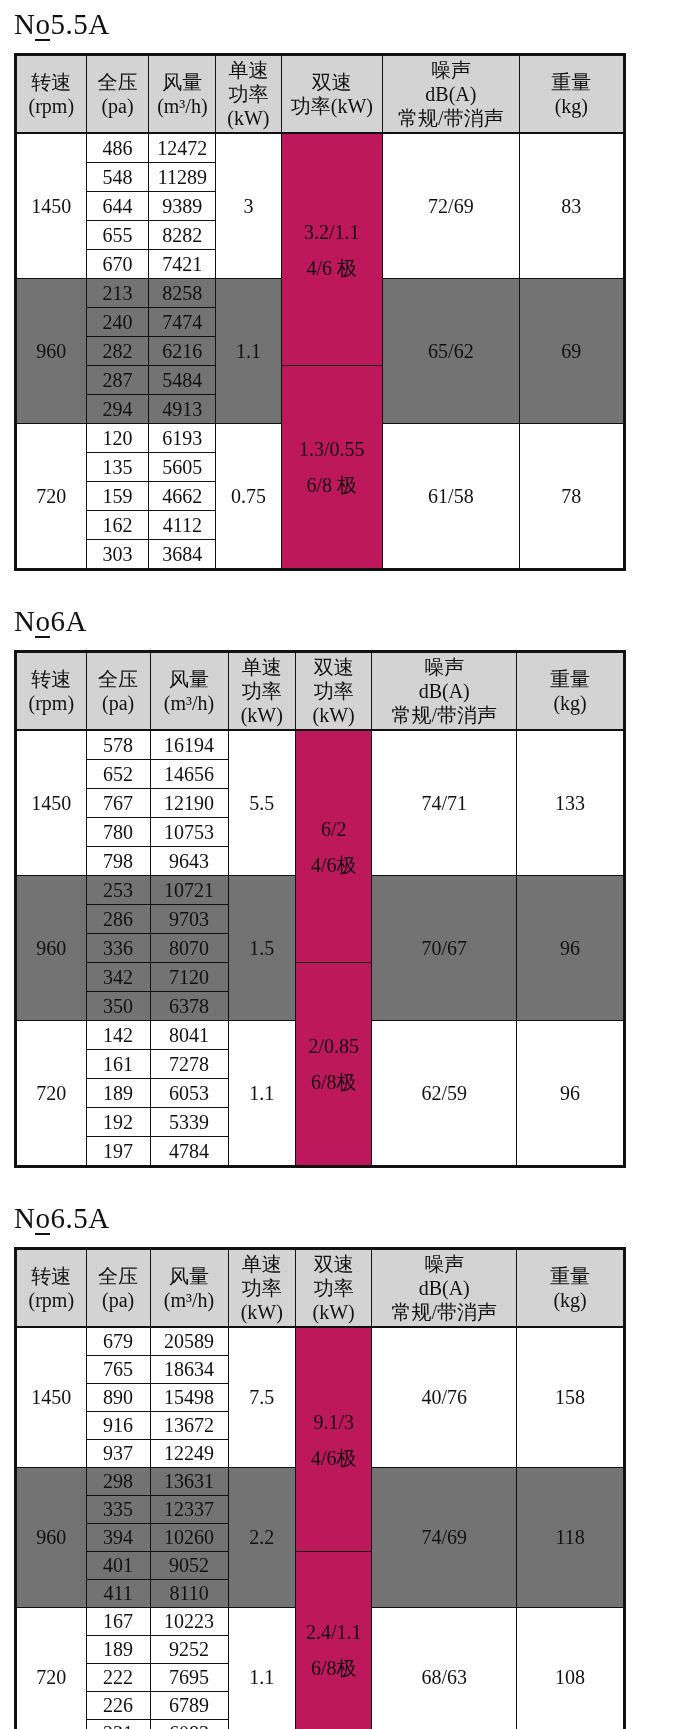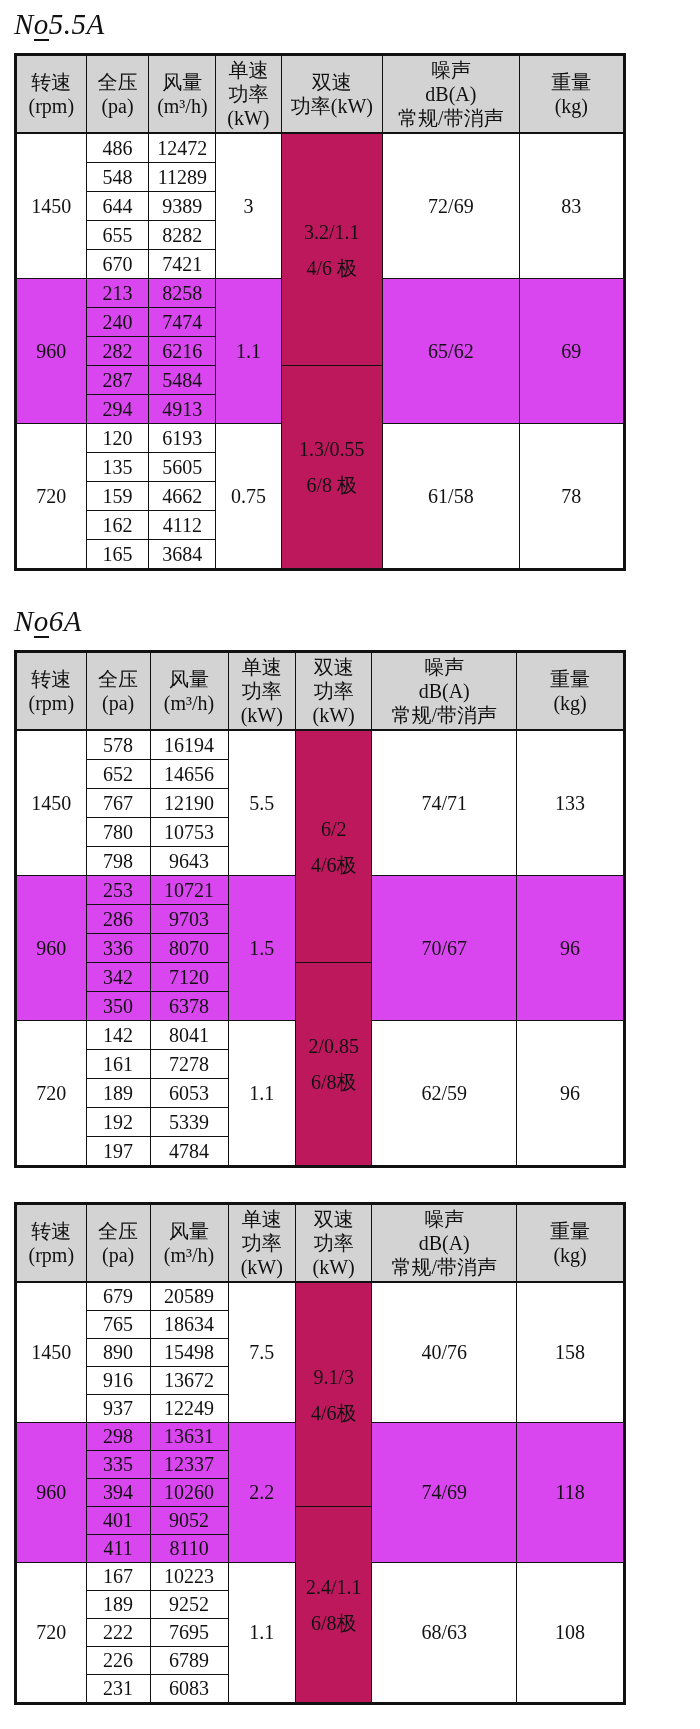--- a/index.html
+++ b/index.html
@@ -1,28 +1,28 @@
 <!DOCTYPE html>
 <html><head>
 <meta charset="utf-8">
 <style>
   html,body{margin:0;padding:0;background:#ffffff;}
   body{width:700px;height:1729px;font-family:"Liberation Serif",serif;color:#111111;overflow:hidden;}
   .page{padding:8px 14px 0 14px;}
   .block{margin-bottom:34px;}
-  h2.tbl-title{font-size:29px;font-weight:normal;margin:0 0 12px 0;letter-spacing:0.5px;font-family:"Liberation Serif",serif;font-style:italic;}
+  h2.tbl-title{font-size:29px;font-weight:normal;margin:0 0 12px 0;letter-spacing:0.5px;font-family:"Liberation Serif",serif;}
   h2.tbl-title .u{display:inline-block;border-bottom:2px solid #111;line-height:0.95;}
   table.spec{border-collapse:collapse;width:612px;table-layout:fixed;border:3px solid #111;}
   table.spec th,table.spec td{border:1.5px solid #111;text-align:center;vertical-align:middle;padding:0;overflow:hidden;}
   table.spec th{border-bottom:2.5px solid #111;background:#d3d3d3;font-weight:normal;font-size:20px;line-height:1.2;height:76px;}
   table.spec td{font-size:20px;}
   .t1 td,.t2 td{height:28px;}
   .t3 td{height:27px;margin-left:43px;}
   td.st{border-top:2.5px solid #111;}
-  td.shade{background:#d946ef;}
+  td.shade{background:#737373;}
   td.dual-cell{background:#be185d;line-height:1.8;}
   
   .t1 col:nth-child(1){width:11.6%}.t1 col:nth-child(2){width:10.3%}.t1 col:nth-child(3){width:11.0%}
   .t1 col:nth-child(4){width:10.7%}.t1 col:nth-child(5){width:16.7%}.t1 col:nth-child(6){width:22.4%}
   .t1 col:nth-child(7){width:17.3%}
   .t2 col:nth-child(1),.t3 col:nth-child(1){width:11.6%}
   .t2 col:nth-child(2),.t3 col:nth-child(2){width:10.5%}
   .t2 col:nth-child(3),.t3 col:nth-child(3){width:12.8%}
   .t2 col:nth-child(4),.t3 col:nth-child(4){width:11.1%}
   .t2 col:nth-child(5),.t3 col:nth-child(5){width:12.5%}
@@ -122,21 +122,21 @@
             </tr>
             <tr>
               <td>159</td>
               <td>4662</td>
             </tr>
             <tr>
               <td>162</td>
               <td>4112</td>
             </tr>
             <tr>
-              <td>165</td>
+              <td>303</td>
               <td>3684</td>
             </tr>
           </tbody>
         </table>
       </div>
       <div class="block">
         <h2 class="tbl-title"><span>N</span><span class="u">o</span><span>6A</span></h2>
         <table class="spec t2">
           <colgroup>
             <col>
@@ -230,20 +230,21 @@
               <td>5339</td>
             </tr>
             <tr>
               <td>197</td>
               <td>4784</td>
             </tr>
           </tbody>
         </table>
       </div>
       <div class="block">
+        <h2 class="tbl-title"><span>N</span><span class="u">o</span><span>6.5A</span></h2>
         <table class="spec t3">
           <colgroup>
             <col>
             <col>
             <col>
             <col>
             <col>
             <col>
             <col>
           </colgroup>

